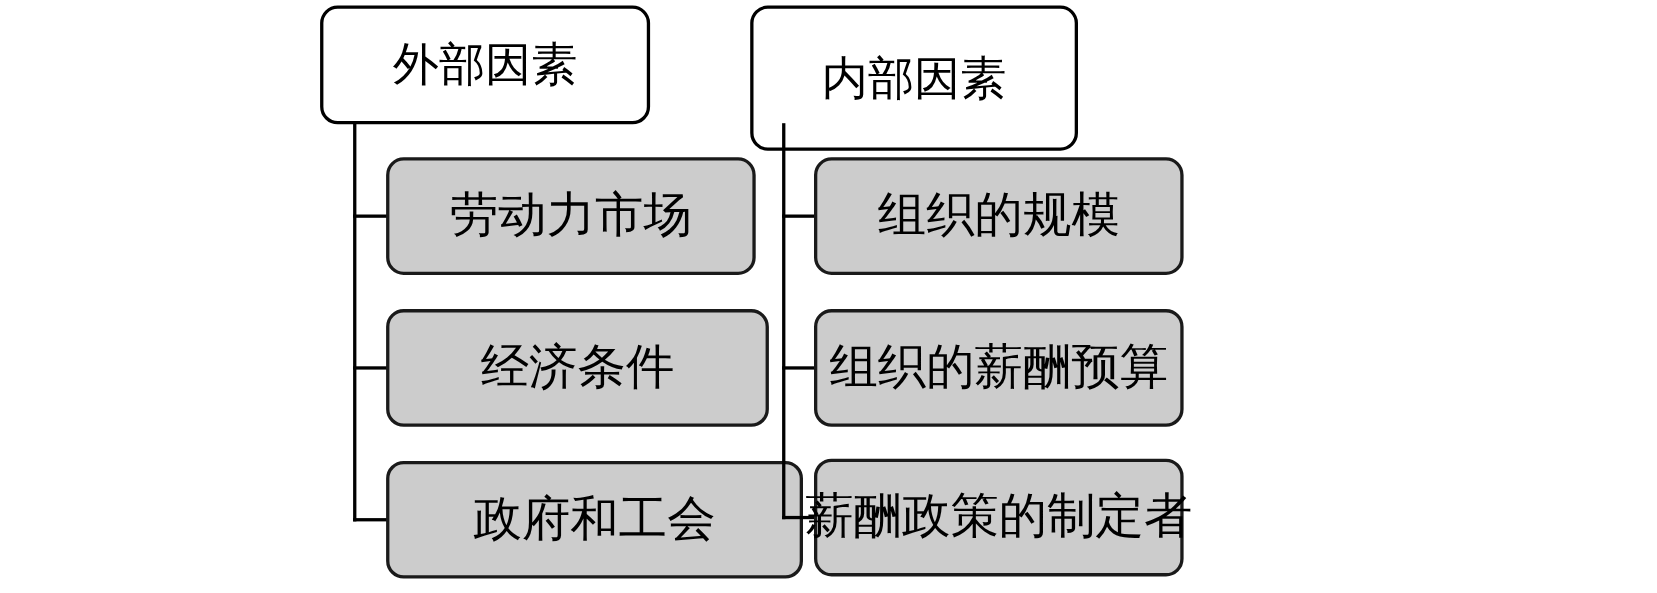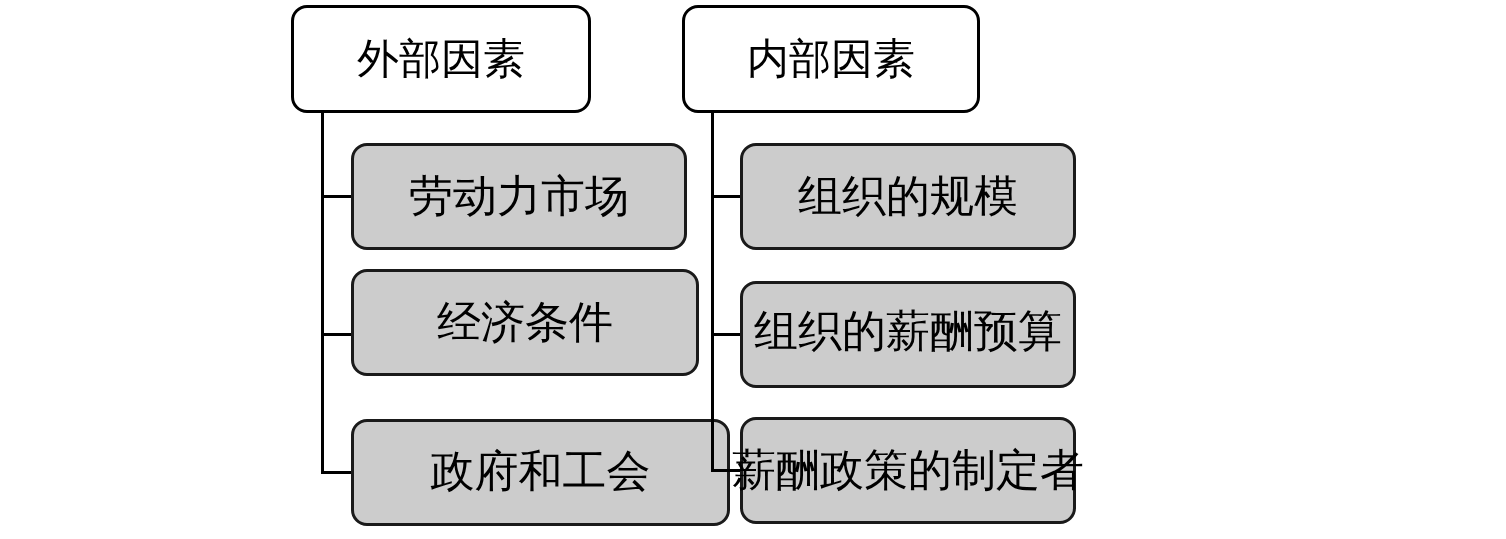--- a/index.html
+++ b/index.html
@@ -58,28 +58,28 @@
 
   <div class="node root" style="left:291px; top:5px; width:300px; height:108px;">外部因素</div>
 
   <div class="connector v" style="left:321px; top:112px; height:362px;"></div>
 
   <div class="connector h" style="left:321px; top:195px; width:32px;"></div>
   <div class="connector h" style="left:321px; top:333px; width:32px;"></div>
   <div class="connector h" style="left:321px; top:471px; width:32px;"></div>
 
   <div class="node child" style="left:351px; top:143px; width:336px; height:107px;">劳动力市场</div>
-  <div class="node child" style="left:351px; top:269px; width:348px; height:107px;">经济条件</div>
+  <div class="node child" style="left:351px; top:281px; width:348px; height:107px;">经济条件</div>
   <div class="node child" style="left:351px; top:419px; width:379px; height:107px;font-family:Liberation Serif, serif;">政府和工会</div>
 
-  <div class="node root" style="left:682px; top:5px; width:298px; height:108px;">内部因素</div>
+  <div class="node root" style="left:682px; top:5px; width:298px; height:132px;">内部因素</div>
 
   <div class="connector v" style="left:711px; top:112px; height:360px;"></div>
 
   <div class="connector h" style="left:711px; top:195px; width:31px;"></div>
   <div class="connector h" style="left:711px; top:333px; width:31px;"></div>
   <div class="connector h" style="left:711px; top:469px; width:31px;"></div>
 
   <div class="node child" style="left:740px; top:143px; width:336px; height:107px;">组织的规模</div>
-  <div class="node child" style="left:740px; top:281px; width:336px; height:107px;font-family:Liberation Mono, monospace;">组织的薪酬预算</div>
+  <div class="node child" style="left:740px; top:281px; width:336px; height:107px;">组织的薪酬预算</div>
   <div class="node child" style="left:740px; top:417px; width:336px; height:107px;">薪酬政策的制定者</div>
 
 </div>
 
 </body></html>

